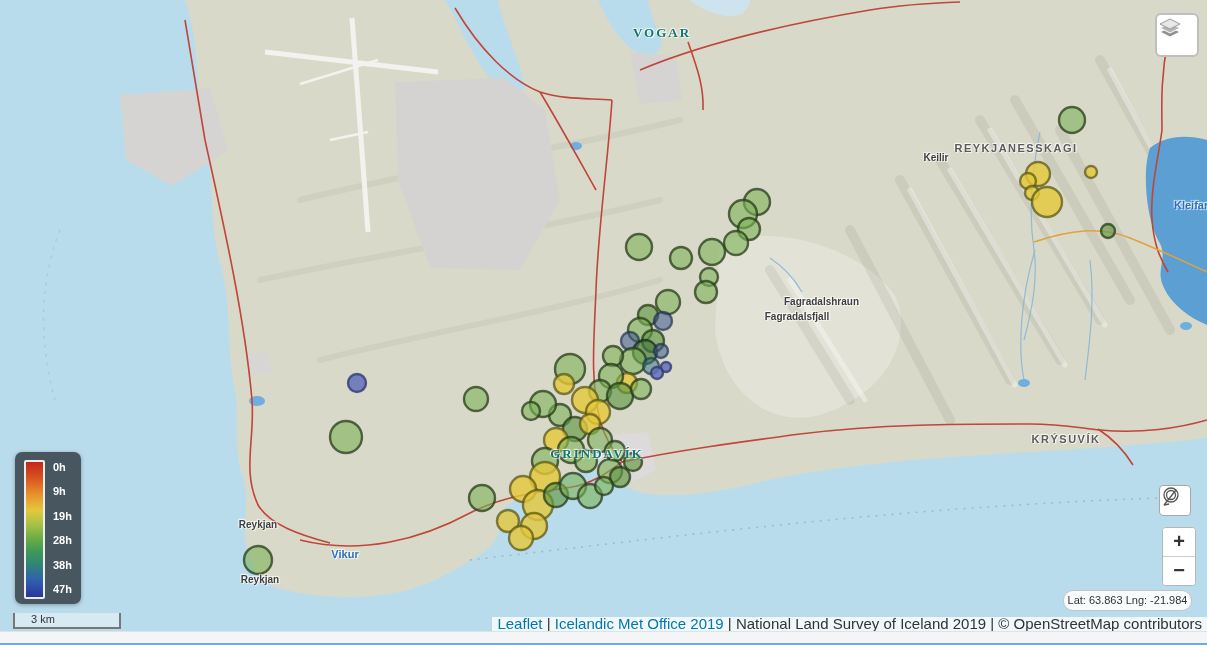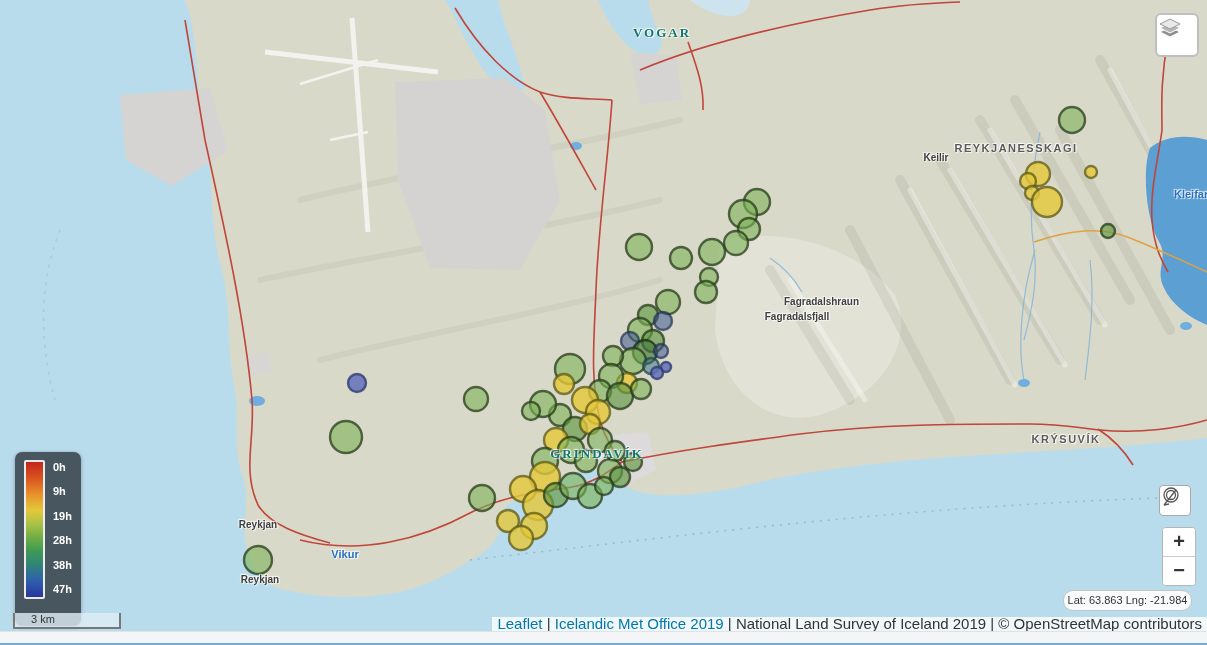--- a/index.html
+++ b/index.html
@@ -7,21 +7,21 @@
   .map{position:absolute;left:0;top:0;width:1207px;height:631px;overflow:hidden;background:#b9dcec;cursor:grab;}
   .map svg{position:absolute;left:0;top:0;}
   
   .plabel{position:absolute;transform:translate(-50%,-50%);white-space:nowrap;
           text-shadow:1px 1px 1px rgba(255,255,255,.85),-1px -1px 1px rgba(255,255,255,.85),1px -1px 1px rgba(255,255,255,.7);}
   .town-serif{font-family:"Liberation Serif",serif;font-weight:700;font-size:13px;letter-spacing:2px;color:#0f766e;}
   .region{font-weight:700;font-size:11px;letter-spacing:1.5px;color:#5a5a5a;}
   .terrain{font-weight:700;font-size:10px;color:#3e3e3e;}
   .water{font-weight:700;font-size:11px;color:#2a6fc2;}
   
-  .legend{position:absolute;left:15px;top:452px;width:66px;height:174px;background:rgba(62,74,84,.92);
+  .legend{position:absolute;left:15px;top:452px;width:66px;height:152px;background:rgba(62,74,84,.92);
           border-radius:7px;box-shadow:0 1px 4px rgba(0,0,0,.3);}
   .legend-bar{position:absolute;left:9px;top:8px;width:17px;height:135px;border:2px solid #ececec;border-radius:2px;
     background:linear-gradient(180deg,#c3261d 0%,#d9541f 12%,#e8912c 24%,#e3c83a 36%,#a9c246 46%,#6fae44 56%,#3f9a55 66%,#2f8577 76%,#2f5fae 88%,#27359e 100%);}
   .legend-ticks{position:absolute;left:38px;top:10px;height:133px;display:flex;flex-direction:column;justify-content:space-between;}
   .legend-ticks span{color:#fff;font-weight:700;font-size:11px;line-height:11px;}
   
   .scale{position:absolute;left:13px;top:613px;width:72px;height:14px;background:rgba(222,238,246,.8);
          border:2px solid #777;border-top:none;font-size:11px;color:#333;padding:0 16px;line-height:13px;}
   
   .layers-btn{position:absolute;left:1155px;top:13px;width:44px;height:44px;background:#fff;border:2px solid rgba(0,0,0,.25);
@@ -213,21 +213,21 @@
         <div class="plabel town-serif" style="left: 662px; top: 33px;">VOGAR</div>
         <div class="plabel terrain" style="left: 936px; top: 157px;">Keilir</div>
         <div class="plabel region" style="left: 1016px; top: 148px;">REYKJANESSKAGI</div>
         <div class="plabel terrain" style="left: 817px; top: 301px; padding-left: 9px;">Fagradalshraun</div>
         <div class="plabel terrain" style="left: 797px; top: 316px;">Fagradalsfjall</div>
         <div class="plabel region" style="left: 1066px; top: 439px; text-align: center;">KRÝSUVÍK</div>
         <div class="plabel town-serif" style="left: 597px; top: 454px;">GRINDAVÍK</div>
         <div class="plabel terrain" style="left: 258px; top: 524px;">Reykjan</div>
         <div class="plabel terrain" style="left: 260px; top: 579px;">Reykjan</div>
         <div class="plabel water" style="left: 345px; top: 554px;">Vikur</div>
-        <div class="plabel water" style="left: 1174px; top: 194px; transform: translate(0px, -50%);">Kleifar</div>
+        <div class="plabel water" style="left: 1174px; top: 205px; transform: translate(0px, -50%);">Kleifar</div>
       </div>
 
     <div class="legend">
       <div class="legend-bar"></div>
       <div class="legend-ticks" id="legend-ticks">
           <span>0h</span>
           <span>9h</span>
           <span>19h</span>
           <span>28h</span>
           <span>38h</span>

